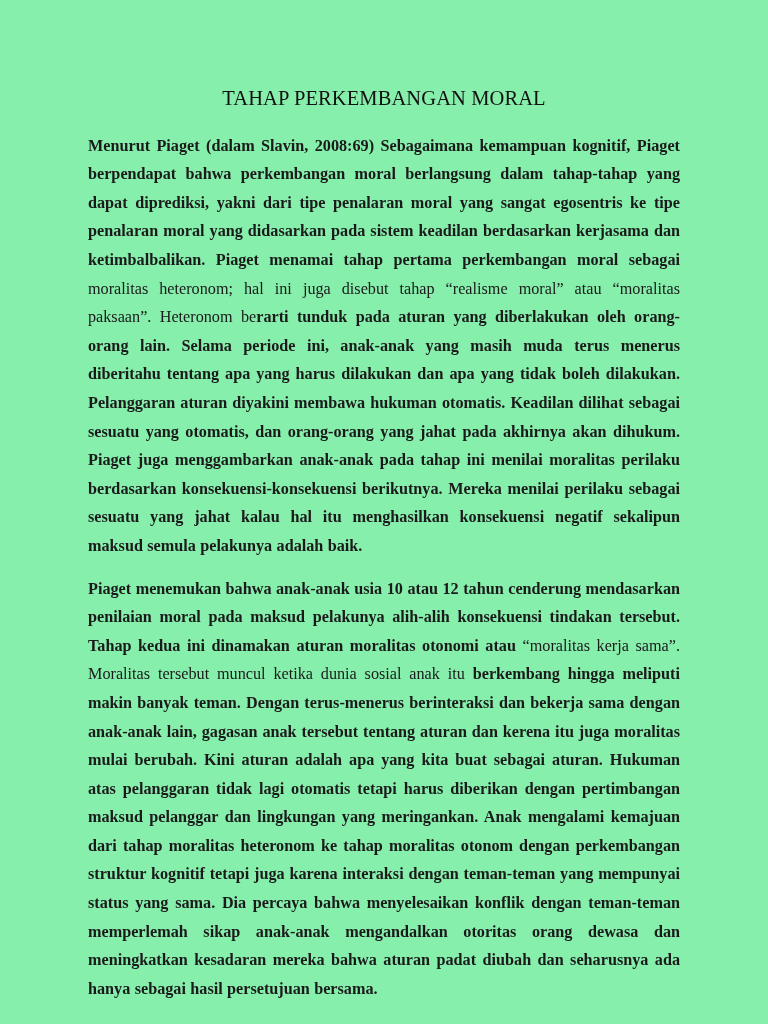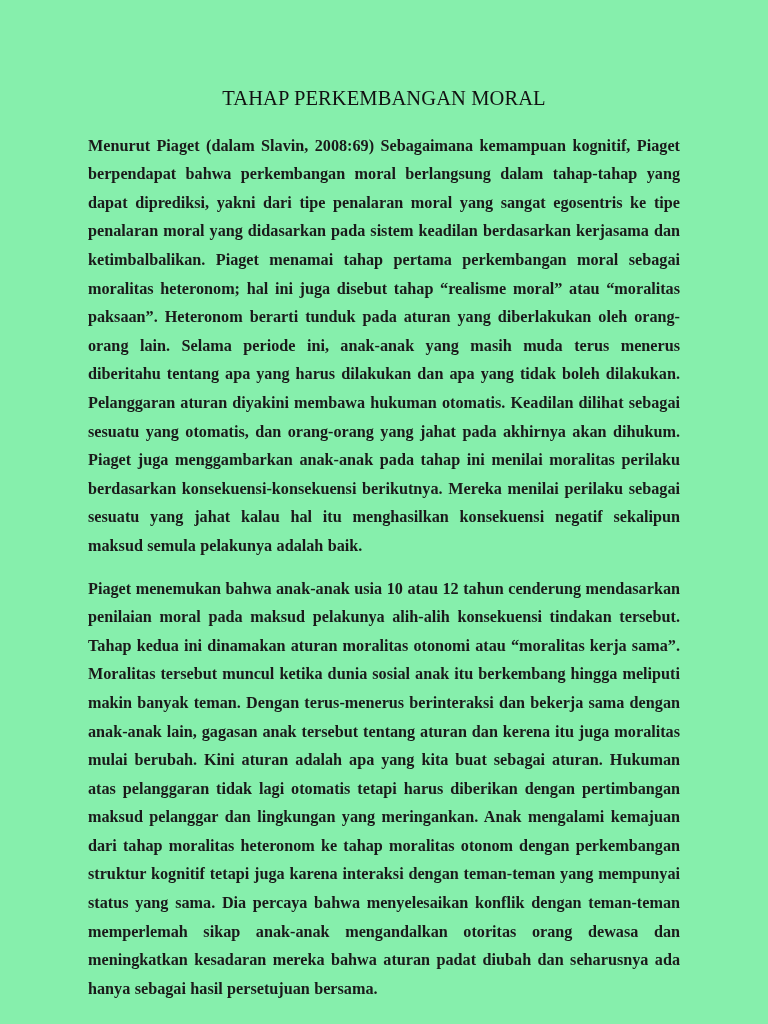--- a/index.html
+++ b/index.html
@@ -52,21 +52,21 @@
     hyphens: none;
     word-spacing: 0.02em;
   }
 
   .para:last-child {
     margin-bottom: 0;
   }
 
   .para b,
   .para .bold {
-    font-weight: bold;
+    font-weight: normal;
   }
 
   
   .para .reg {
     font-weight: bold;
   }
 </style>
 </head>
 <body>
 

